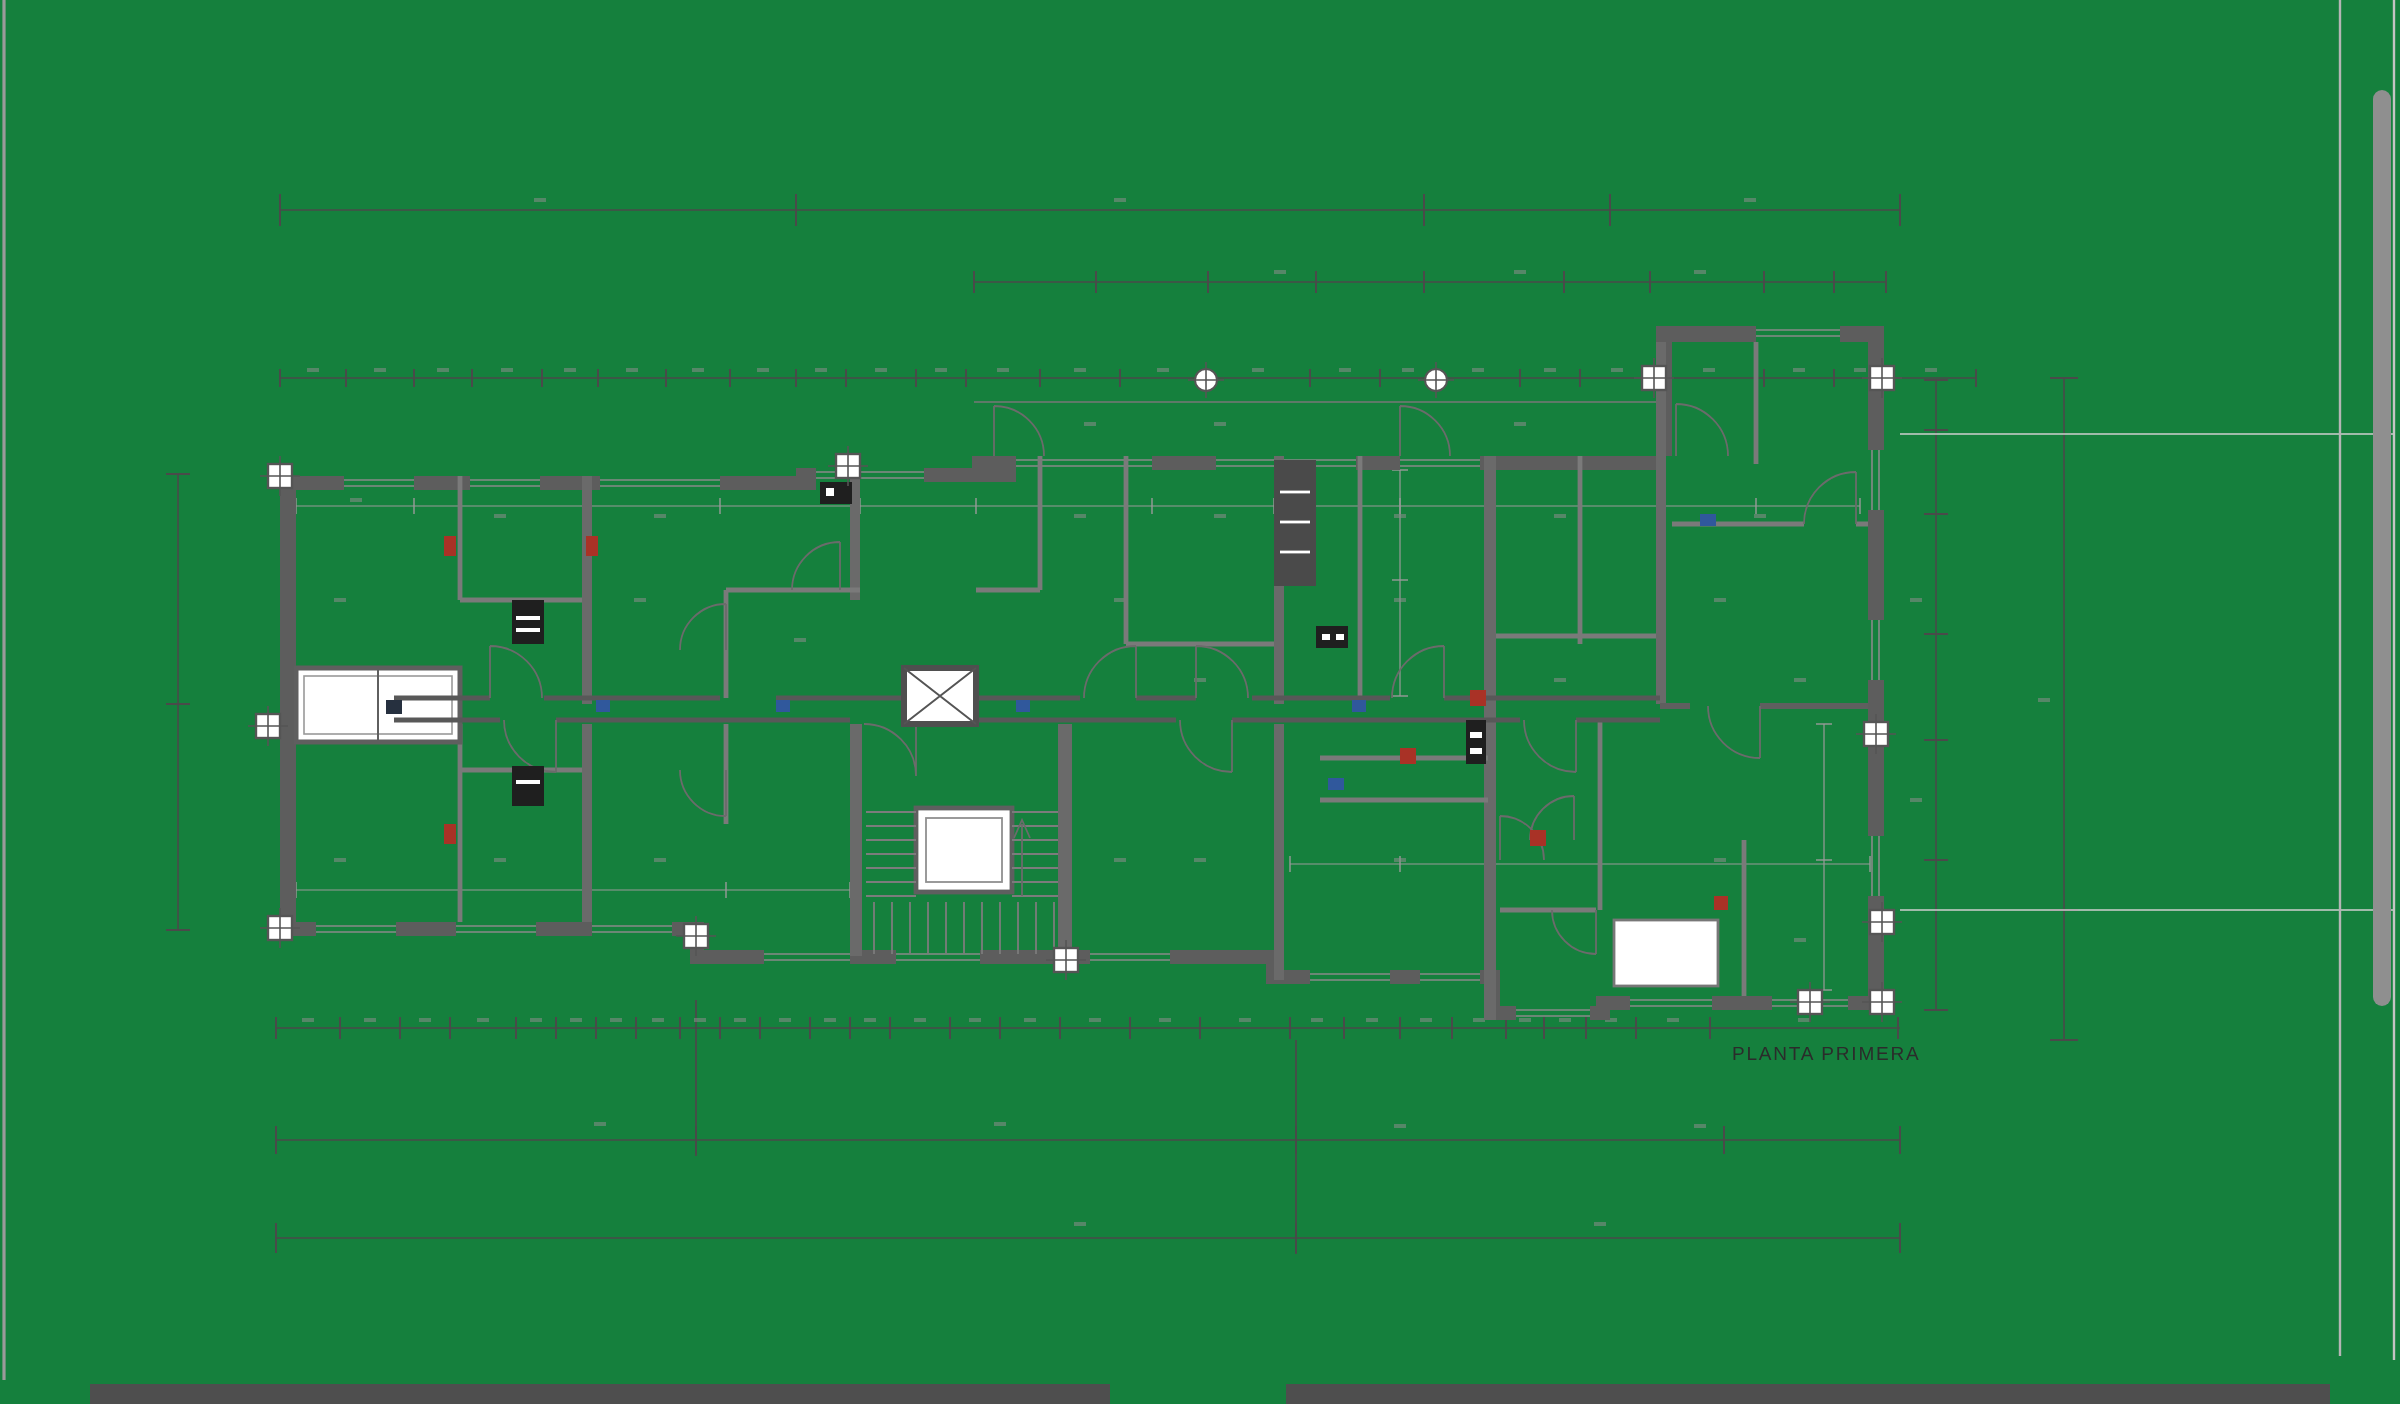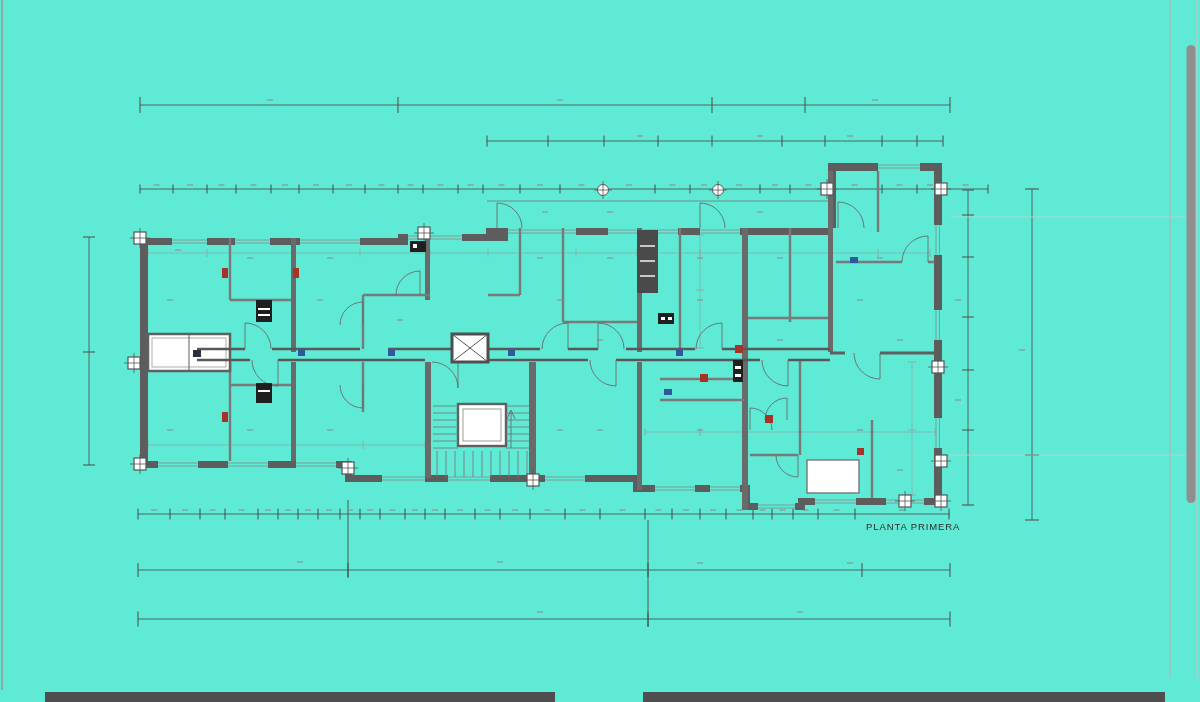--- a/index.html
+++ b/index.html
@@ -1,21 +1,21 @@
 <!DOCTYPE html>
 <html style="--wall: #5d5d5d; --red: #a93226; --blue: #30589c; --scroll: #8f8f8f; --bar: #4e4e4e;"><head>
 <meta charset="utf-8">
 <style>
   :root{
     --wall:#5d5d5d; --wall2:#6a6a6a; --line:#454545; --dim:#4a4a4a;
     --chain:#9a9a9a; --red:#a93226; --blue:#30589c; --ink:#1f1f1f;
     --scroll:#8f8f8f; --bar:#4e4e4e; --edge:#b5b5b5;
   }
   html,body{margin:0;padding:0;background:#ffffff;}
-  .page{position:relative;width:1200px;height:702px;background:#5eead4;overflow:hidden;
+  .page{position:relative;width:1200px;height:702px;background:#15803d;overflow:hidden;
         font-family:"Liberation Sans", sans-serif;}
   svg{position:absolute;left:0;top:0;}
   .soft{filter:blur(0.3px);}
   text.plan-label{font-family:"Liberation Sans", sans-serif;font-size:9.5px;
         letter-spacing:0.9px;fill:#2b2b2b;}
 </style>
 </head>
 <body>
 <div class="page">
 

